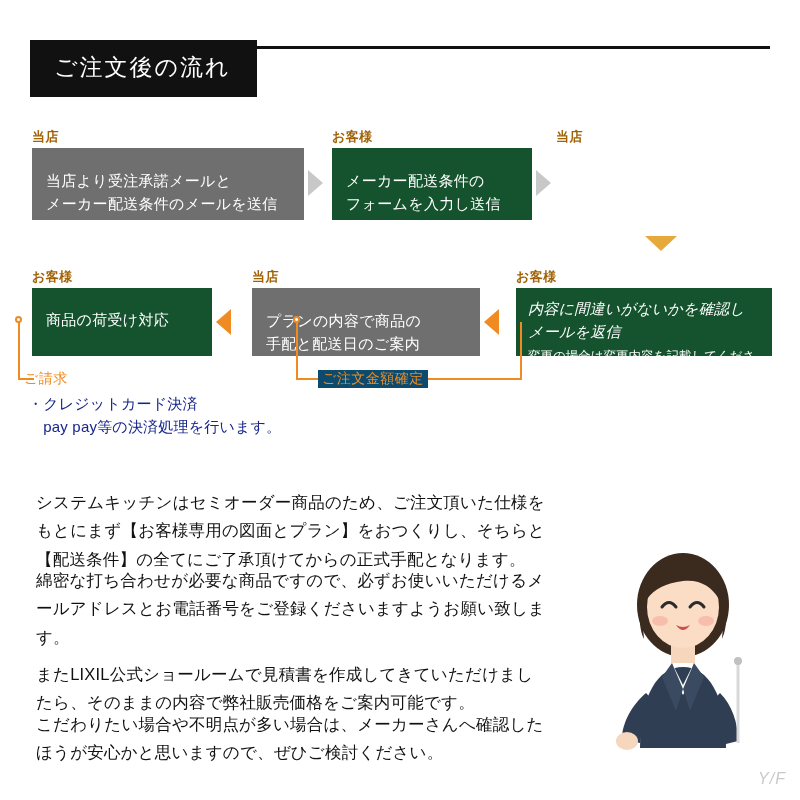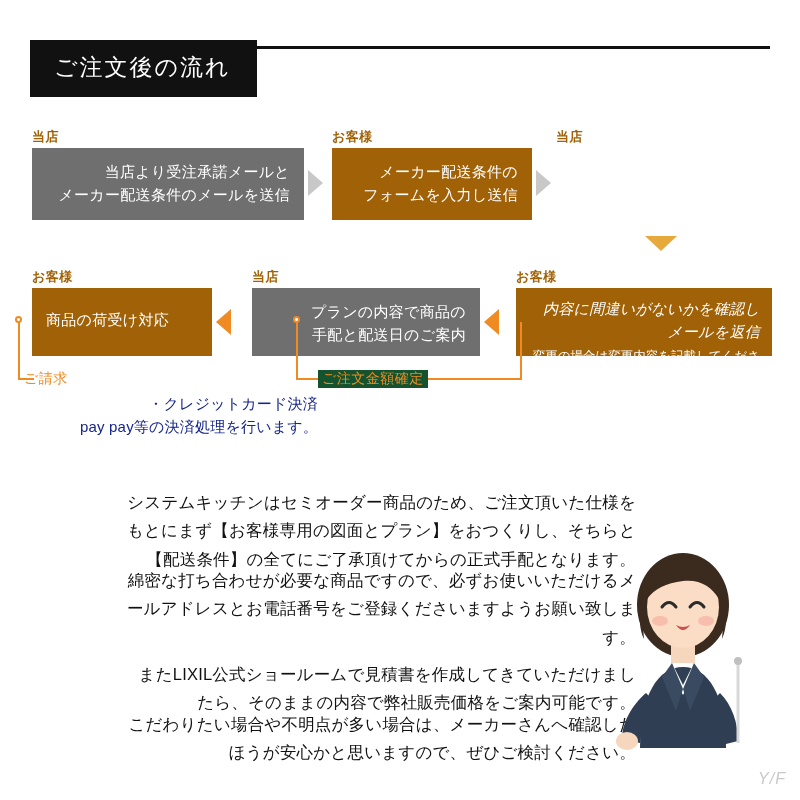--- a/index.html
+++ b/index.html
@@ -11,21 +11,20 @@
     height: 800px;
     background: #ffffff;
     font-family: "Liberation Sans", "DejaVu Sans", sans-serif;
     color: #1a1a1a;
     overflow: hidden;
   }
   .page {
     position: relative;
     width: 800px;
     height: 800px;
-    text-align: right;
   }
 
   
   .title-rule {
     position: absolute;
     left: 30px;
     top: 46px;
     width: 740px;
     height: 3px;
     background: #111111;
@@ -49,25 +48,25 @@
     font-weight: bold;
     color: #a16207;
     letter-spacing: 0.5px;
   }
   .box {
     position: absolute;
     box-sizing: border-box;
     color: #ffffff;
     font-size: 15px;
     line-height: 1.55;
-    padding: 12px 14px;
+    padding: 21px 14px;
     letter-spacing: 0.3px;
   }
   .box.gray { background: #6f6f6f; }
-  .box.navy { background: #a16207; }
+  .box.navy { background: #14532d; }
 
   .box .sub {
     display: block;
     font-size: 12.5px;
     line-height: 1.4;
     margin-top: 4px;
     letter-spacing: 0;
   }
 
   
@@ -202,21 +201,21 @@
   <div class="bracket" style="left:18px; top:322px; width:16px; height:58px;"></div>
   <div class="bracket-dot" style="left:15px; top:316px;"></div>
   <div class="callout-label" style="left:24px; top:370px;">ご請求</div>
   <div class="callout-body" style="left:28px; top:392px; width:290px; white-space:pre-line;">・クレジットカード決済
 　pay pay等の決済処理を行います。</div>
 
   <div class="bracket" style="left:296px; top:322px; width:16px; height:58px;"></div>
   <div class="bracket-dot" style="left:293px; top:316px;"></div>
   <div style="position:absolute; left:312px; top:378px; width:210px; height:2px; background:#ef8b22;"></div>
   <div style="position:absolute; left:520px; top:322px; width:2px; height:58px; background:#ef8b22;"></div>
-  <div class="callout-label" style="left:318px; top:370px; background:#14532d; padding:0 4px;">ご注文金額確定</div>
+  <div class="callout-label" style="left:318px; top:370px; background:#0c4a6e; padding:0 4px;">ご注文金額確定</div>
 
   <div class="para" style="left:36px; top:566px; width:600px; white-space:pre-line;">綿密な打ち合わせが必要な商品ですので、必ずお使いいただけるメ
 ールアドレスとお電話番号をご登録くださいますようお願い致しま
 す。</div>
   <div class="para" style="left:36px; top:488px; width:600px; white-space:pre-line;">システムキッチンはセミオーダー商品のため、ご注文頂いた仕様を
 もとにまず【お客様専用の図面とプラン】をおつくりし、そちらと
 【配送条件】の全てにご了承頂けてからの正式手配となります。</div>
   <div class="para" style="left:36px; top:710px; width:600px; white-space:pre-line;">こだわりたい場合や不明点が多い場合は、メーカーさんへ確認した
 ほうが安心かと思いますので、ぜひご検討ください。</div>
   <div class="para" style="left:36px; top:660px; width:600px; white-space:pre-line;">またLIXIL公式ショールームで見積書を作成してきていただけまし

